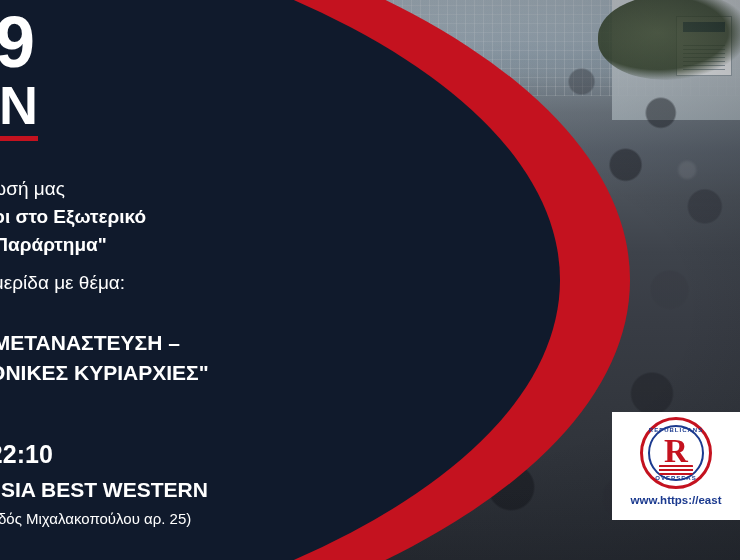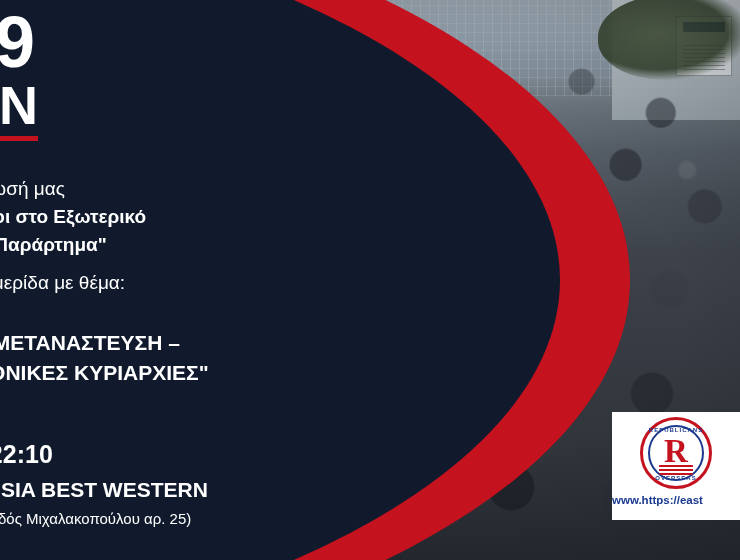--- a/index.html
+++ b/index.html
@@ -294,21 +294,21 @@
     left: 0; right: 0; bottom: 5px;
     text-align: center;
     font-size: 6px;
     font-weight: bold;
     letter-spacing: 1px;
     color: #1b3a8f;
   }
   .logo-url {
     position: absolute;
     left: 0; right: 0; top: 82px;
-    text-align: left;
+    text-align: center;
     font-size: 11.5px;
     font-weight: bold;
     color: #1b3a8f;
     white-space: nowrap;
     overflow: hidden;
   }
 </style>
 </head>
 <body>
 

